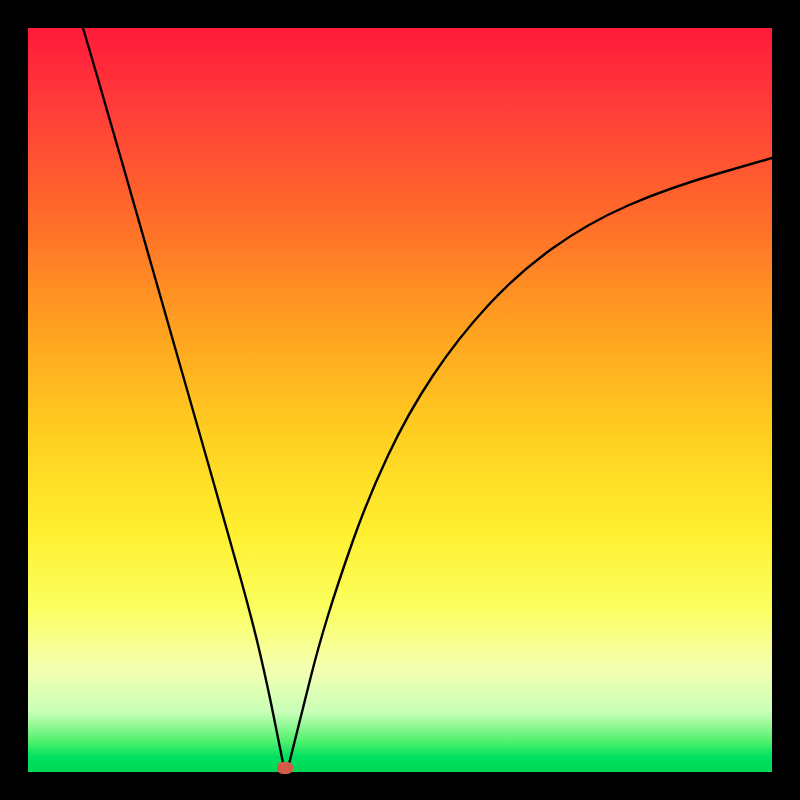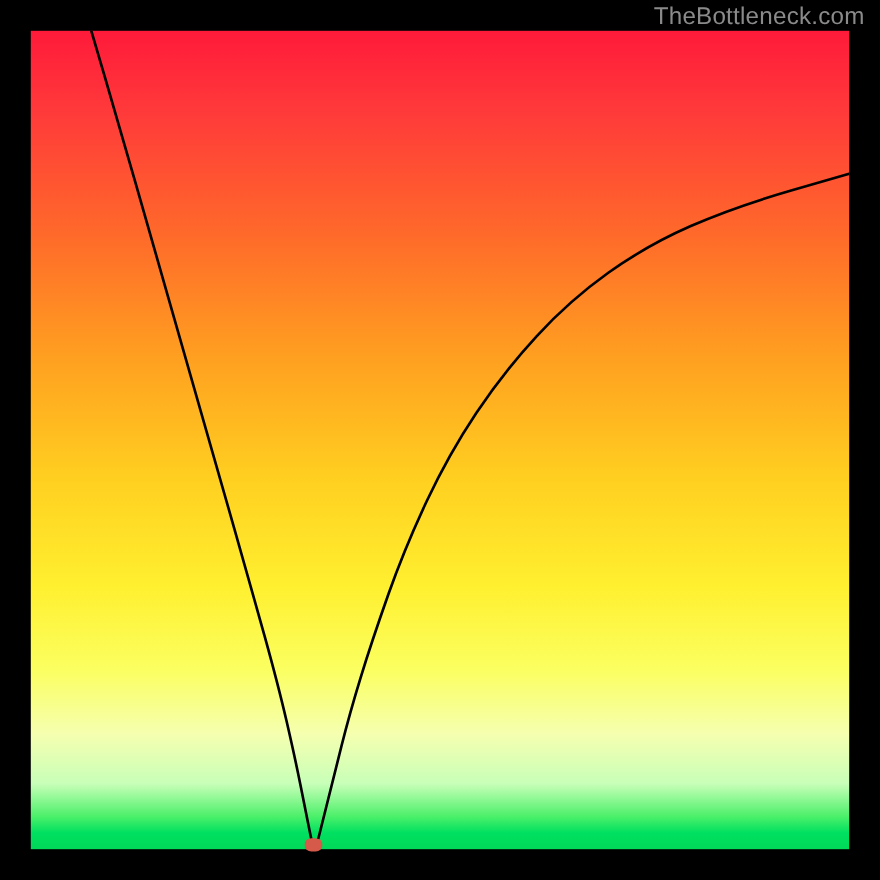--- a/index.html
+++ b/index.html
@@ -71,14 +71,13 @@
 
 <div class="frame">
   <div class="gradient-area"></div>
 
   <svg class="curve" viewBox="0 0 744 744" preserveAspectRatio="none">
     <path id="curve-path" fill="none" stroke="#000" stroke-width="2.4" stroke-linejoin="round" stroke-linecap="round" d="M 55 0 Q 55 0 67.5 42.5 Q 80 85 95 137.5 Q 110 190 125 242.5 Q 140 295 155 347.5 Q 170 400 185 452.5 Q 200 505 212.5 550 Q 225 595 232.5 627.5 Q 240 660 245 685 Q 250 710 252.5 722.5 Q 255 735 256 739.5 Q 257 744 258.5 742 Q 260 740 262.5 730 Q 265 720 270 700 Q 275 680 282.5 650 Q 290 620 300 587.5 Q 310 555 325 512.5 Q 340 470 360 427.5 Q 380 385 405 347.5 Q 430 310 460 277.5 Q 490 245 525 220 Q 560 195 600 177.5 Q 640 160 692 145 T 744 130"></path>
   </svg>
 
   <div class="marker" style="left: 277px; top: 762px;"></div>
 
-  <div class="watermark">TheBottleneck.com</div>
 </div>
 
 </body></html>

